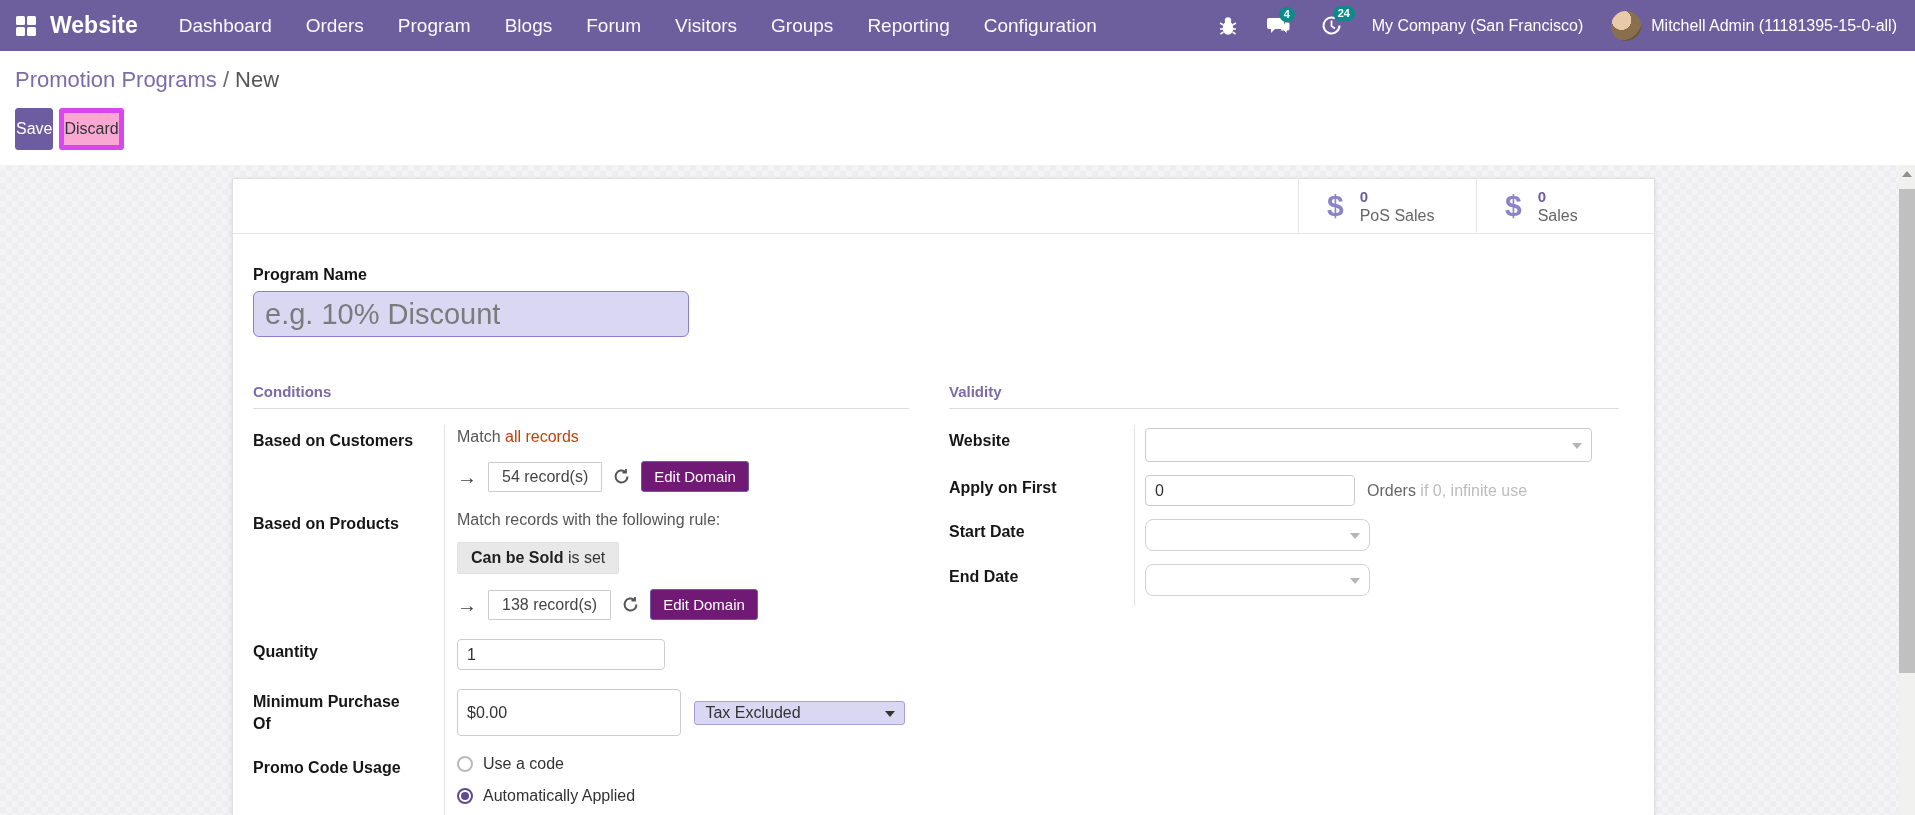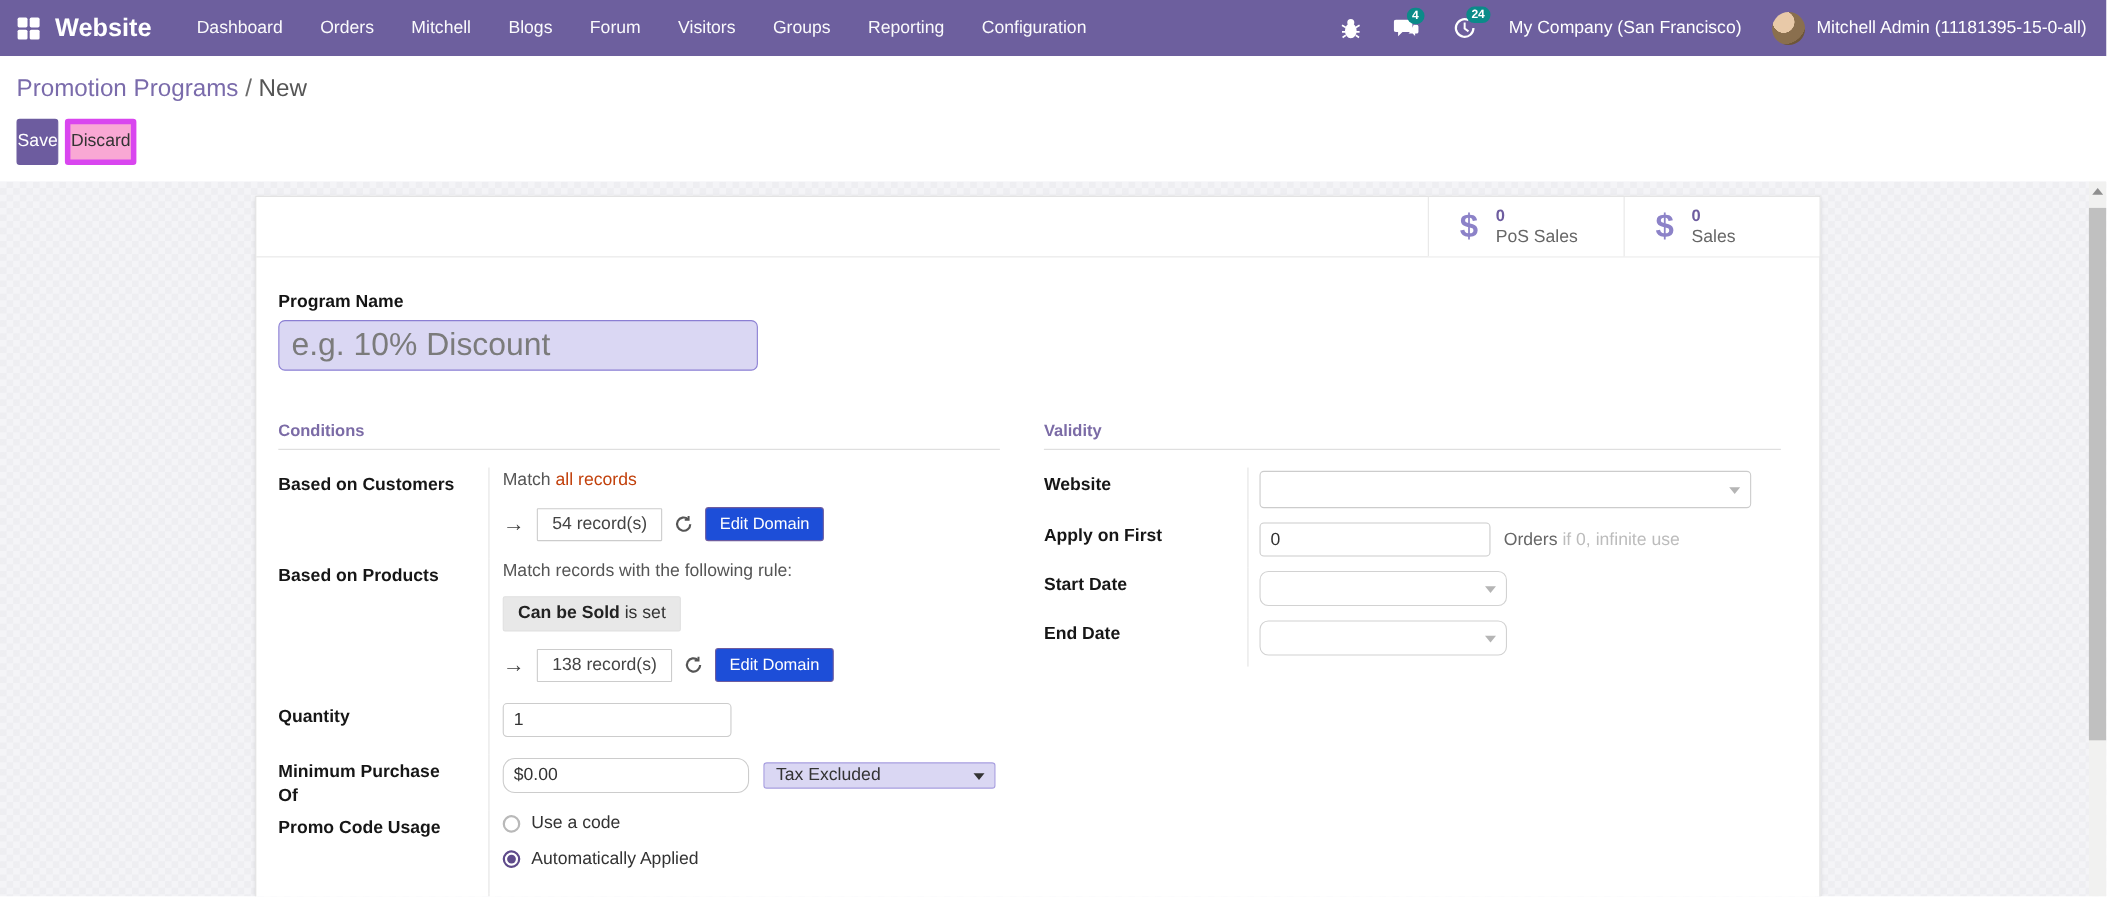--- a/index.html
+++ b/index.html
@@ -6,21 +6,21 @@
   html,body { width:1915px; height:815px; overflow:hidden; background:#fff;
               font-family:"Liberation Sans","DejaVu Sans",sans-serif; }
 
   
   .topnav { height:51px; background:#6d5f9e; display:flex; align-items:center;
             padding:0 18px 0 16px; color:#fff; }
   .apps-grid { width:20px; height:20px; display:grid; grid-template-columns:9px 9px;
                grid-template-rows:9px 9px; gap:2px; cursor:pointer; flex-shrink:0; }
   .apps-grid span { background:#fff; border-radius:1.5px; }
   .brand { font-size:23px; font-weight:bold; margin:0 24px 0 14px; cursor:pointer; }
-  .nav-item { font-size:16px; padding:15px 17px; cursor:pointer; color:rgba(255,255,255,.97); white-space:nowrap; }
+  .nav-item { font-size:19px; padding:15px 17px; cursor:pointer; color:rgba(255,255,255,.97); white-space:nowrap; }
   .nav-spacer { flex:1; }
   .nav-icons { display:flex; align-items:center; gap:30px; margin-right:30px; }
   .nav-icon { position:relative; cursor:pointer; display:flex; }
   .badge { position:absolute; top:-9px; left:12px; background:#0b8b89; color:#fff;
            font-size:11px; font-weight:bold; border-radius:8px; padding:2px 5px; line-height:1; }
   .nav-company { font-size:16px; margin-right:28px; cursor:pointer; white-space:nowrap; }
   .nav-user { display:flex; align-items:center; gap:10px; cursor:pointer; }
   .avatar { width:30px; height:30px; border-radius:50%;
             background:radial-gradient(circle at 35% 30%, #e8c9a8 0 34%, #8a6f4e 35% 70%, #6e5637 71%); }
   .nav-user-name { font-size:16px; white-space:nowrap; }
@@ -78,21 +78,21 @@
   .group-right .ffield { padding-left:10px; padding-bottom:10px; }
 
   .muted { color:#555; }
   .match-bold { font-weight:normal; color:#c2410c; }
 
   .record-row { display:flex; align-items:center; gap:11px; margin-top:15px; }
   .arrow-icon { color:#3f3f3f; font-size:20px; font-weight:bold; line-height:1; }
   .rec-btn { background:#fff; border:1px solid #ccc; border-radius:1px; padding:5px 13px;
              font-size:16px; color:#444; cursor:pointer; font-family:inherit; }
   .refresh-icon { display:flex; cursor:pointer; }
-  .btn-domain { background:#1d4ed8; border:1px solid #6d5c9f; color:#fff; border-radius:3px;
+  .btn-domain { background:#701a75; border:1px solid #6d5c9f; color:#fff; border-radius:3px;
                 padding:6px 12px; font-size:15px; cursor:pointer; font-family:inherit; }
 
   .chip { display:inline-block; background:#e8e8e8; border:1px solid #e0e0e0; border-radius:2px;
           padding:6px 13px; margin-top:13px; font-size:16px; color:#333; }
   .chip b { color:#222; }
 
   .text-input { border:1px solid #ccc; border-radius:4px; height:31px; padding:0 9px;
                 font-size:16px; color:#333; font-family:inherit; outline:none; background:#fff; }
 
   .sel { position:relative; display:inline-flex; align-items:center; padding:0 26px 0 10px;
@@ -134,21 +134,21 @@
   <div class="apps-grid">
     <span></span>
       <span></span>
       <span></span>
       <span></span>
   </div>
   <div class="brand">Website</div>
 
   <div class="nav-item">Dashboard</div>
   <div class="nav-item">Orders</div>
-  <div class="nav-item">Mitchell</div>
+  <div class="nav-item">Program</div>
   <div class="nav-item">Blogs</div>
   <div class="nav-item">Forum</div>
   <div class="nav-item">Visitors</div>
   <div class="nav-item">Groups</div>
   <div class="nav-item">Reporting</div>
   <div class="nav-item">Configuration</div>
 
   <div class="nav-spacer"></div>
 
   <div class="nav-icons">
@@ -269,21 +269,21 @@
           <div class="frow">
             <div class="flabel">Quantity</div>
             <div class="ffield">
               <input class="text-input" style="width: 208px;" type="text" value="1">
             </div>
           </div>
 
           <div class="frow">
             <div class="flabel flabel-narrow"><span>Minimum Purchase Of</span></div>
             <div class="ffield">
-              <input class="text-input" style="width: 224px; height: 32px; border-radius: 11px;" type="text" value="$0.00">
+              <input class="text-input" style="width: 224px; height: 47px;" type="text" value="$0.00">
               <span class="sel sel-lav" style="width:211px;margin-left:9px;">
                 <span>Tax Excluded</span>
                 <span class="caret"></span>
               </span>
             </div>
           </div>
 
           <div class="frow">
             <div class="flabel">Promo Code Usage</div>
             <div class="ffield" style="padding-bottom:8px;">

